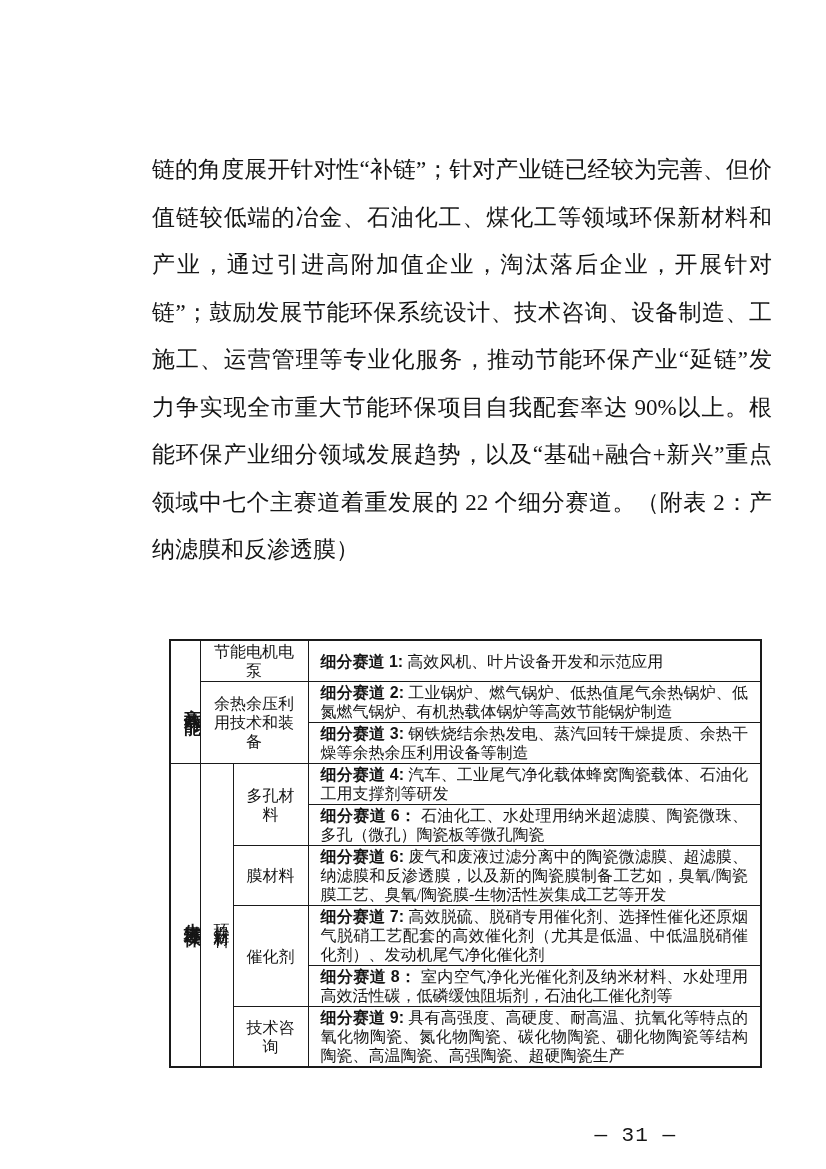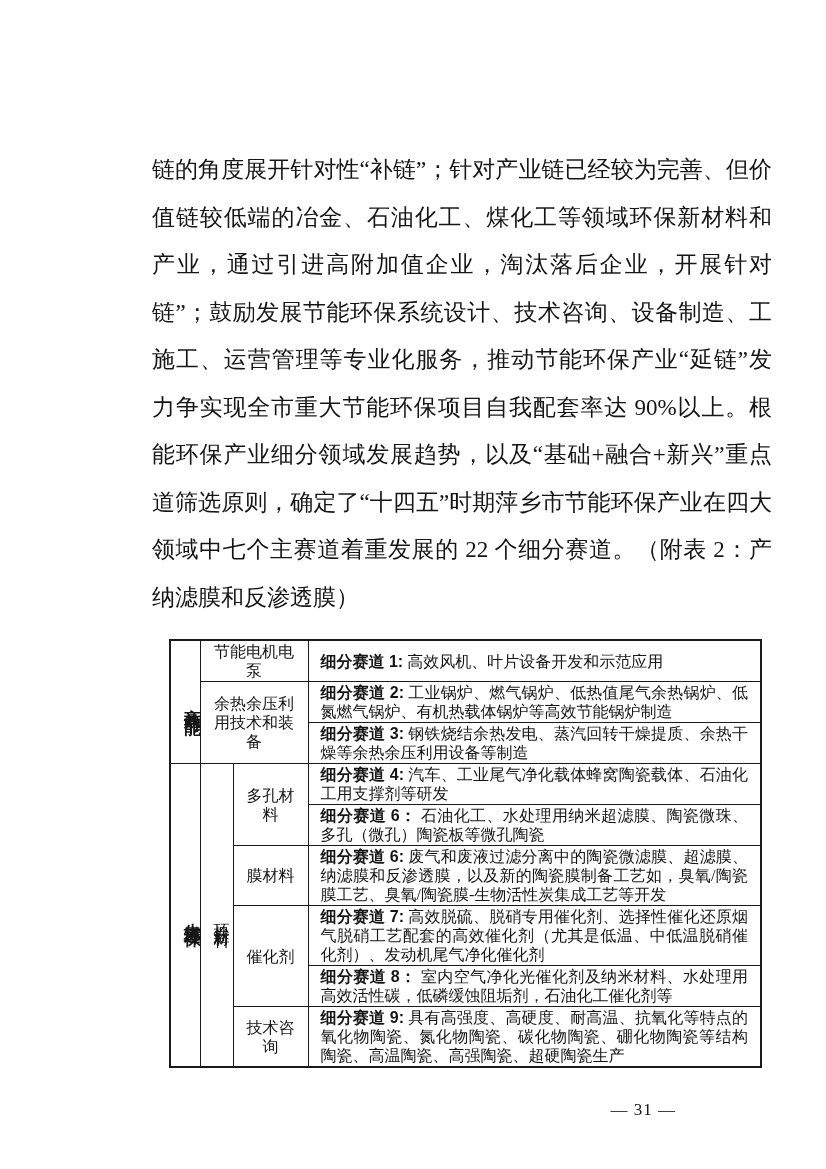--- a/index.html
+++ b/index.html
@@ -89,40 +89,40 @@
     padding: 1px 5px;
     margin-top: 10px;
   }
   .track-label {
     font-family: "Liberation Sans", "DejaVu Sans", sans-serif;
     font-weight: bold;
   }
   
   .page-num {
     position: absolute;
-    top: 1100px;
+    top: 1124px;
     right: 102px;
-    font-size: 17px;
+    font-size: 21px;
     letter-spacing: 1px;
+    font-family: Liberation Mono, monospace;
   }
 </style>
 </head>
 <body>
 
 <div class="page">
 
   <div class="paragraph">
     <div class="line">链的角度展开针对性“补链”；针对产业链已经较为完善、但价</div>
     <div class="line">值链较低端的冶金、石油化工、煤化工等领域环保新材料和装备</div>
     <div class="line">产业，通过引进高附加值企业，淘汰落后企业，开展针对性“强</div>
     <div class="line">链”；鼓励发展节能环保系统设计、技术咨询、设备制造、工程</div>
     <div class="line">施工、运营管理等专业化服务，推动节能环保产业“延链”发展，</div>
     <div class="line">力争实现全市重大节能环保项目自我配套率达 90%以上。根据节</div>
     <div class="line">能环保产业细分领域发展趋势，以及“基础+融合+新兴”重点赛</div>
-    <div class="line">道筛选原则，确定了“十四五”时期萍乡市节能环保产业在四大</div>
     <div class="line">领域中七个主赛道着重发展的 22 个细分赛道。（附表 2：产业赛</div>
     <div class="line last">纳滤膜和反渗透膜）</div>
   </div>
 
 
   <table class="tracks">
     <colgroup>
       <col style="width:30px">
       <col style="width:33px">
       <col style="width:75px">

